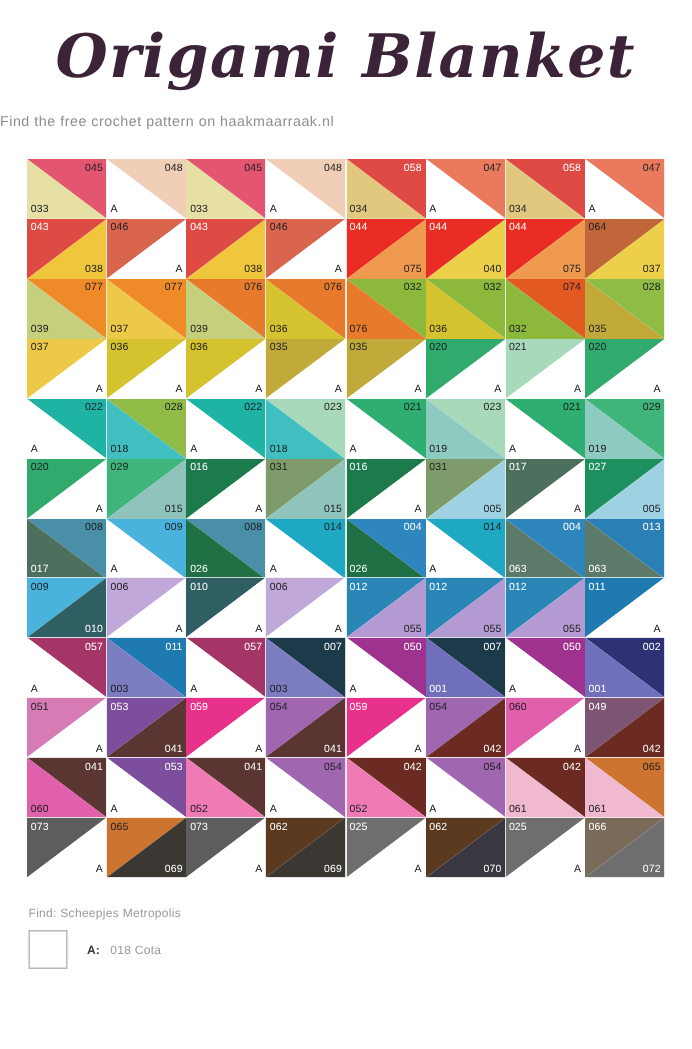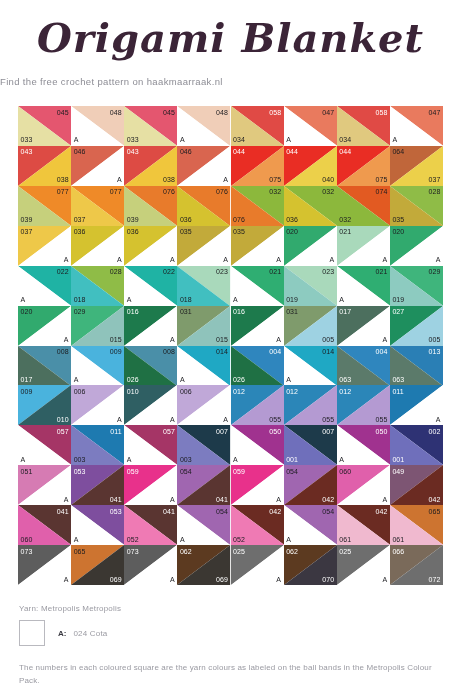--- a/index.html
+++ b/index.html
@@ -883,23 +883,22 @@
       <div class="cell d2">
         <svg viewBox="0 0 100 100" preserveAspectRatio="none">
           <polygon points="0,0 100,0 0,100" fill="#7a6a5a"></polygon>
           <polygon points="100,0 100,100 0,100" fill="#6e6e6e"></polygon>
         </svg>
         <span class="lbl lbl-a" style="color: rgb(255, 255, 255);">066</span>
         <span class="lbl lbl-b" style="color: rgb(255, 255, 255);">072</span>
       </div>
     </div>
 
-  <div id="yarn-line">Yarn: Metropolis Metropolis</div>
+  <div id="yarn-line">Find: Scheepjes Metropolis</div>
 
   <div id="legend">
     <div id="legend-swatch"></div>
     <div id="legend-key">A:</div>
-    <div id="legend-val">024 Cota</div>
+    <div id="legend-val">018 Cota</div>
   </div>
 
-  <div id="note">The numbers in each coloured square are the yarn colours as labeled on the ball bands in the Metropolis Colour Pack.</div>
 
 </div>
 
 </body></html>

